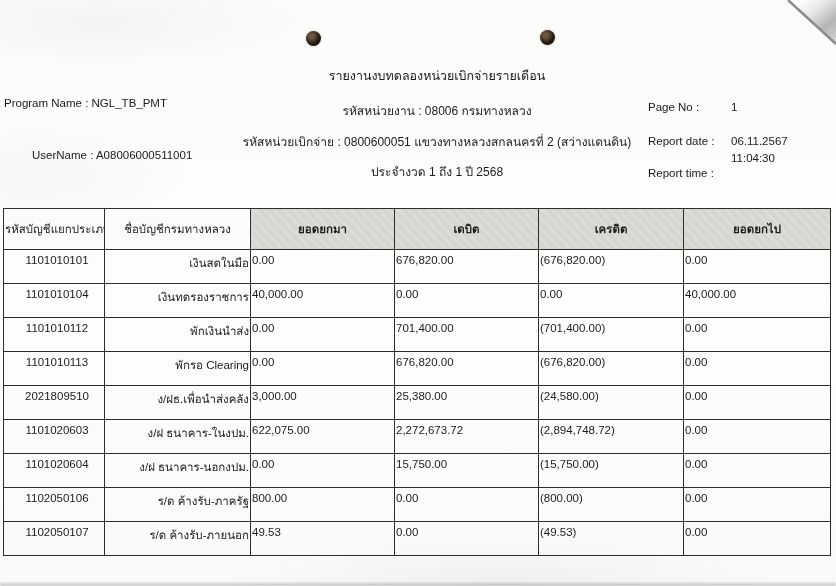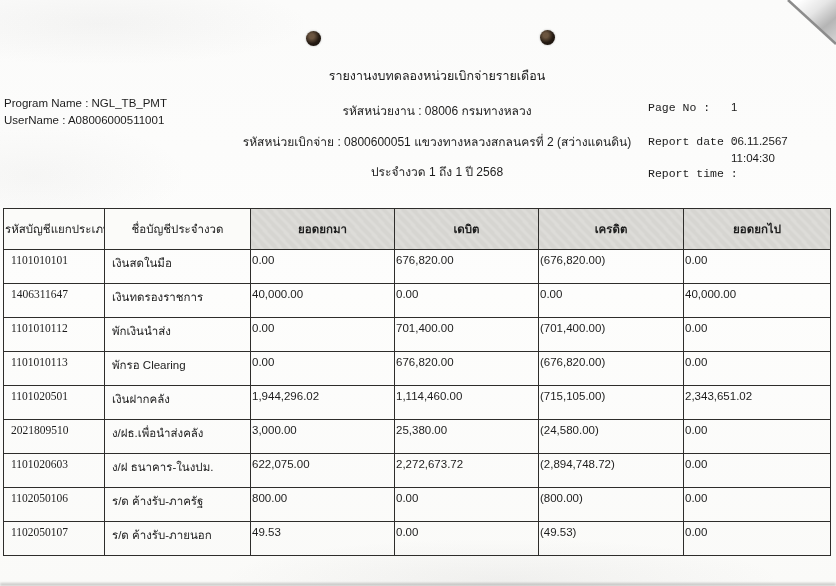--- a/index.html
+++ b/index.html
@@ -18,21 +18,21 @@
     background:radial-gradient(circle at 38% 35%, #6b5540 0 18%, #241a12 55%, #120c07 100%);
     box-shadow:0 0 2px rgba(0,0,0,.35);}
   
   .fold-svg{position:absolute;top:0;right:0;}
   
   .scan-shadow{position:absolute;left:0;right:0;bottom:0;height:3px;
     background:rgba(80,80,80,.28);filter:blur(1.2px);}
   
   .hdr-center{position:absolute;left:20px;width:834px;text-align:center;font-size:12px;}
   .hdr-left{position:absolute;left:4px;font-size:11.5px;}
-  .hdr-right-label{position:absolute;left:648px;font-size:11.5px;font-family:Liberation Mono, monospace;}
+  .hdr-right-label{position:absolute;left:648px;font-size:11.5px;}
   .hdr-right-value{position:absolute;left:731px;font-size:11.5px;}
   .title{font-size:12.5px;}
   
   table.report{
     position:absolute;left:3px;top:208px;width:827px;
     border-collapse:collapse;table-layout:fixed;
     font-size:11.5px;
   }
   table.report th,table.report td{
     border:1.5px solid #2e2d2b;
@@ -44,22 +44,22 @@
   }
   table.report th.shaded{
     background:
       repeating-linear-gradient(47deg, rgba(255,255,255,.16) 0 3px, rgba(0,0,0,0) 3px 7px),
       #d6d5d1;
     font-weight: bold;
   }
   table.report td{
     height:28px;vertical-align:top;padding-top:4px;background:transparent;
   }
-  td.code{text-align:left;padding-left:7px;font-family:Liberation Serif, serif;}
-  td.name{text-align:left;padding-left:7px;margin-left:36px;}
+  td.code{text-align:center;padding-left:7px;}
+  td.name{text-align:right;padding-left:7px;margin-left:36px;}
   td.num{padding-right:8px;}
 </style>
 </head>
 <body>
 
 <div class="hole" style="left:306px;top:31px;"></div>
 <div class="hole" style="left:540px;top:30px;"></div>
 
 <svg class="fold-svg" width="96" height="60" viewBox="0 0 96 60">
   <defs>
@@ -79,21 +79,21 @@
 <div class="hdr-center title" style="top:66px;">รายงานงบทดลองหน่วยเบิกจ่ายรายเดือน</div>
 
 <div class="hdr-left" style="top:97px;">
   <span>Program Name :</span>
   <span>NGL_TB_PMT</span>
 </div>
 <div class="hdr-center" style="top:101px;">รหัสหน่วยงาน : 08006 กรมทางหลวง</div>
 <div class="hdr-right-label" style="top:101px;">Page No :</div>
 <div class="hdr-right-value" style="top:101px;">1</div>
 
-<div class="hdr-left" style="top:114px;">
+<div class="hdr-left" style="top:149px;margin-left:28px;">
   <span>UserName :</span>
   <span>A08006000511001</span>
 </div>
 <div class="hdr-center" style="top:132px;">รหัสหน่วยเบิกจ่าย : 0800600051 แขวงทางหลวงสกลนครที่ 2 (สว่างแดนดิน)</div>
 <div class="hdr-right-label" style="top:135px;">Report date :</div>
 <div class="hdr-right-value" style="top:135px;">06.11.2567</div>
 
 <div class="hdr-center" style="top:162px;">ประจำงวด 1 ถึง 1 ปี 2568</div>
 <div class="hdr-right-label" style="top:167px;text-align:center;">Report time :</div>
 <div class="hdr-right-value" style="top:152px;">11:04:30</div>
@@ -103,38 +103,38 @@
     <col style="width:101px">
       <col style="width:146px">
       <col style="width:144px">
     <col style="width:144px">
       <col style="width:145px">
       <col style="width:147px">
   </colgroup>
   <thead>
     <tr>
       <th>รหัสบัญชีแยกประเภท</th>
-      <th>ชื่อบัญชีประจำงวด</th>
+      <th>ชื่อบัญชีกรมทางหลวง</th>
       <th class="shaded">ยอดยกมา</th>
       <th class="shaded">เดบิต</th>
       <th class="shaded">เครดิต</th>
       <th class="shaded">ยอดยกไป</th>
     </tr>
   </thead>
   <tbody>
       <tr>
         <td class="code">1101010101</td>
         <td class="name">เงินสดในมือ</td>
         <td class="num">0.00</td>
         <td class="num">676,820.00</td>
         <td class="num">(676,820.00)</td>
         <td class="num">0.00</td>
       </tr>
       <tr>
-        <td class="code">1406311647</td>
+        <td class="code">1101010104</td>
         <td class="name">เงินทดรองราชการ</td>
         <td class="num">40,000.00</td>
         <td class="num">0.00</td>
         <td class="num">0.00</td>
         <td class="num">40,000.00</td>
       </tr>
       <tr>
         <td class="code">1101010112</td>
         <td class="name">พักเงินนำส่ง</td>
         <td class="num">0.00</td>
@@ -144,41 +144,41 @@
       </tr>
       <tr>
         <td class="code">1101010113</td>
         <td class="name">พักรอ Clearing</td>
         <td class="num">0.00</td>
         <td class="num">676,820.00</td>
         <td class="num">(676,820.00)</td>
         <td class="num">0.00</td>
       </tr>
       <tr>
-        <td class="code">1101020501</td>
-        <td class="name">เงินฝากคลัง</td>
-        <td class="num">1,944,296.02</td>
-        <td class="num">1,114,460.00</td>
-        <td class="num">(715,105.00)</td>
-        <td class="num">2,343,651.02</td>
-      </tr>
-      <tr>
         <td class="code">2021809510</td>
         <td class="name">ง/ฝธ.เพื่อนำส่งคลัง</td>
         <td class="num">3,000.00</td>
         <td class="num">25,380.00</td>
         <td class="num">(24,580.00)</td>
         <td class="num">0.00</td>
       </tr>
       <tr>
         <td class="code">1101020603</td>
         <td class="name">ง/ฝ ธนาคาร-ในงปม.</td>
         <td class="num">622,075.00</td>
         <td class="num">2,272,673.72</td>
         <td class="num">(2,894,748.72)</td>
+        <td class="num">0.00</td>
+      </tr>
+      <tr>
+        <td class="code">1101020604</td>
+        <td class="name">ง/ฝ ธนาคาร-นอกงปม.</td>
+        <td class="num">0.00</td>
+        <td class="num">15,750.00</td>
+        <td class="num">(15,750.00)</td>
         <td class="num">0.00</td>
       </tr>
       <tr>
         <td class="code">1102050106</td>
         <td class="name">ร/ด ค้างรับ-ภาครัฐ</td>
         <td class="num">800.00</td>
         <td class="num">0.00</td>
         <td class="num">(800.00)</td>
         <td class="num">0.00</td>
       </tr>

